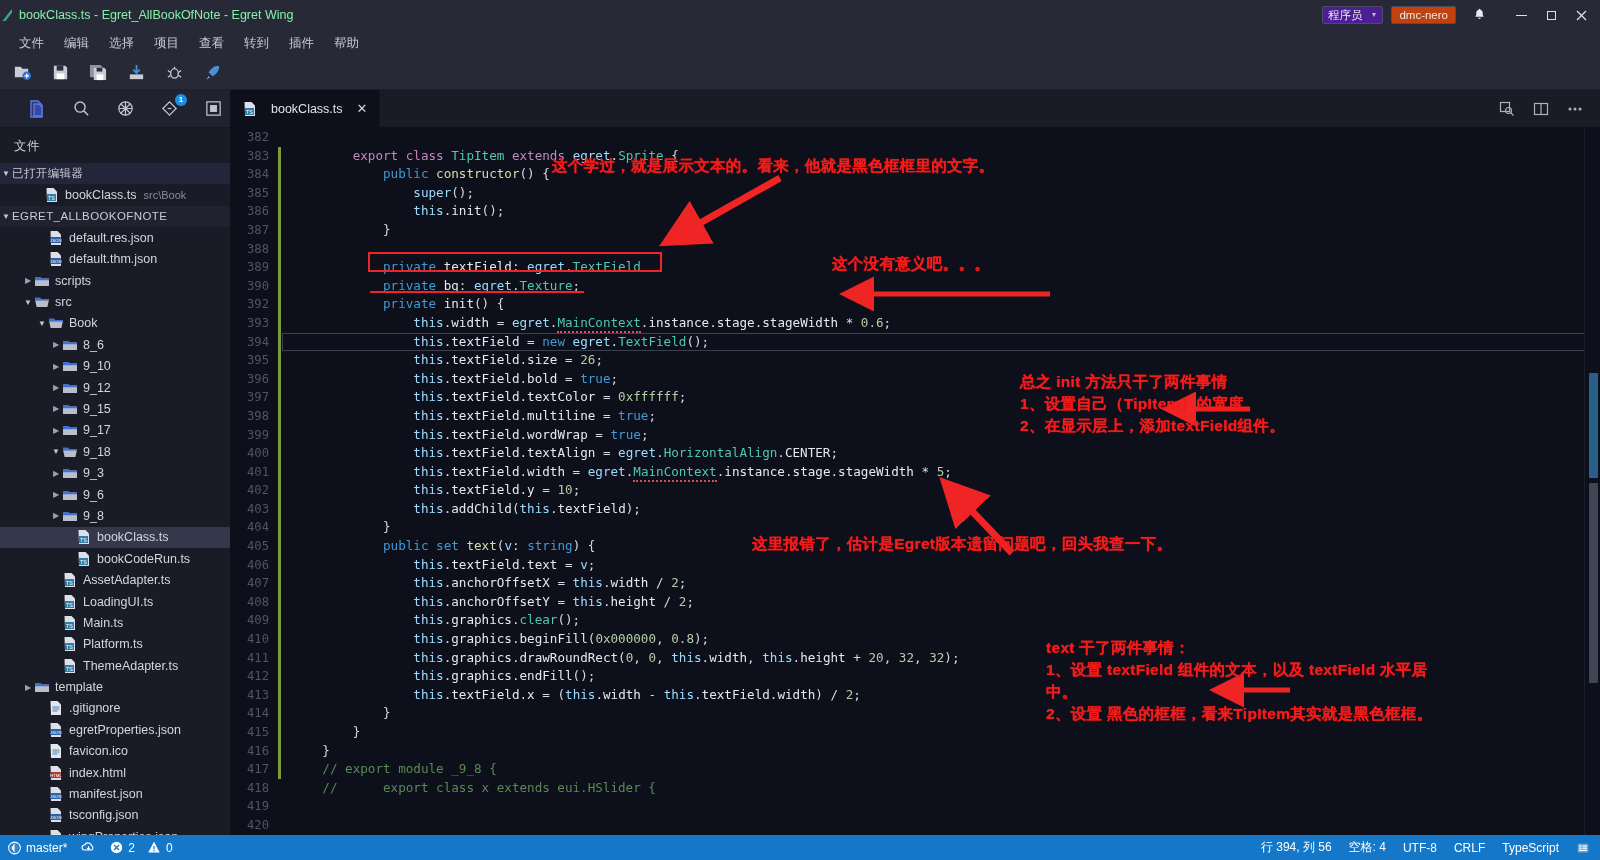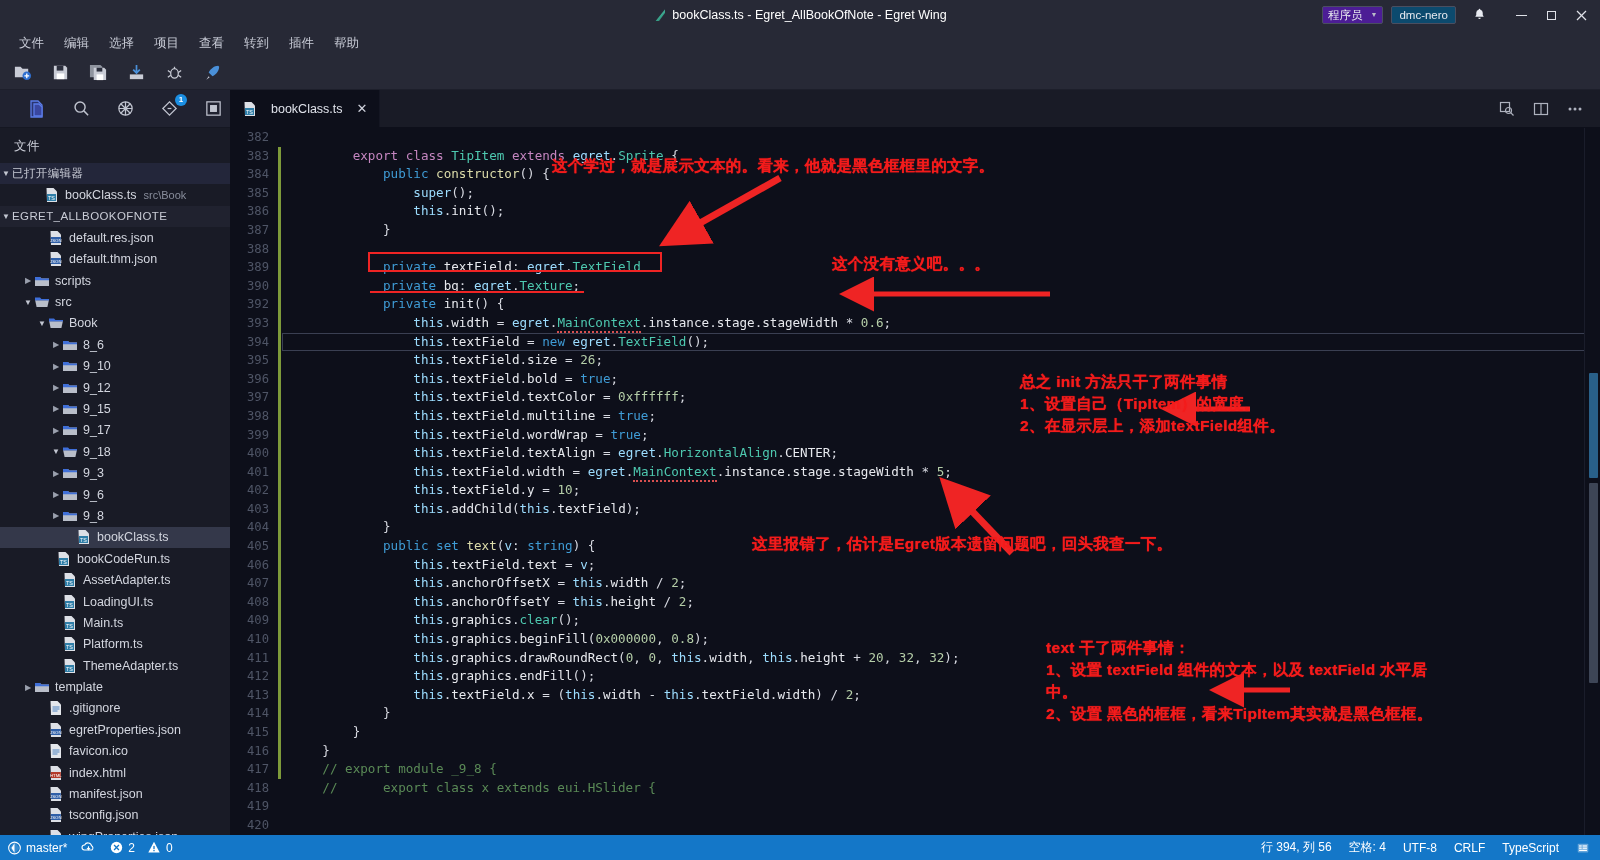--- a/index.html
+++ b/index.html
@@ -12,40 +12,40 @@
   }
   .app{ position:relative; width:1600px; height:860px; display:flex; flex-direction:column; }
 
   
   .titlebar{
     height:30px; background:#272936; display:flex; align-items:center;
     position:relative; flex:0 0 30px;
   }
   .title-center{
     position:absolute; left:0; right:0; top:0; height:30px;
-    display:flex; align-items:center; justify-content:center;
-    font-size:12.5px; color:#ffffff; pointer-events:none;
+    display:flex; align-items:center; 
+    font-size:12.5px; color:#86efac; pointer-events:none;
   }
   .title-center .egret-logo{
     width:12px;height:12px;margin-right:7px;display:inline-block;
     background:linear-gradient(135deg,#7fd4c1 0%, #3ba88f 60%, #1e6b59 100%);
     clip-path:polygon(20% 100%, 100% 0, 100% 30%, 48% 100%);
   }
   .title-right{
     position:absolute; right:0; top:0; height:30px; display:flex; align-items:center; gap:0px;
     padding-right:4px; z-index:3;
   }
   .role-select{
     display:flex; align-items:center; gap:8px;
     background:#4c1d95; border:1px solid #4a4e60; color:#e6e8ef;
     font-size:11.5px; height:18px; padding:0 5px; border-radius:2px; margin-right:8px;
   }
   .role-select .caret{ font-size:7px; color:#b9bcc8; transform:translateY(-1px); }
   .user-badge{
-    background:#0c4a6e; border:1px solid #4a4e60; color:#e6e8ef; font-size:11.5px;
+    background:#c2410c; border:1px solid #4a4e60; color:#e6e8ef; font-size:11.5px;
     height:18px; line-height:16px; padding:0 7px; border-radius:2px; margin-right:12px;
   }
   .bell{ width:22px; text-align:center; font-size:13px; color:#e9ebf2; margin-right:16px;}
   .win-btn{ width:30px; height:30px; display:flex;align-items:center;justify-content:center;
     font-size:12px; color:#dfe1e8; }
 
   
   .menubar{
     height:26px; background:#272936; display:flex; align-items:center; padding-left:10px;
     gap:2px; flex:0 0 26px;
@@ -431,21 +431,21 @@
             </div>
             <div class="row selected" style="padding-left: 64px;">
               <span class="twisty"></span>
               <span class="ficon"><svg width="16" height="16" viewBox="0 0 16 16">
                   <path d="M2.5 1h7l3.5 3.5V15h-10z" fill="#dde0e6"></path>
                   <rect x="3" y="7" width="9" height="7" fill="#2f7ea8"></rect>
                   <text x="7.5" y="12.6" font-size="5.4" fill="#fff" text-anchor="middle" font-family="Liberation Sans">TS</text>
                 </svg></span>
               <span class="lbl">bookClass.ts</span>
             </div>
-            <div class="row" style="padding-left: 44px; text-align: right;">
+            <div class="row" style="padding-left: 64px; text-align: right;">
               <span class="twisty"></span>
               <span class="ficon"><svg width="16" height="16" viewBox="0 0 16 16">
                   <path d="M2.5 1h7l3.5 3.5V15h-10z" fill="#dde0e6"></path>
                   <rect x="3" y="7" width="9" height="7" fill="#2f7ea8"></rect>
                   <text x="7.5" y="12.6" font-size="5.4" fill="#fff" text-anchor="middle" font-family="Liberation Sans">TS</text>
                 </svg></span>
               <span class="lbl">bookCodeRun.ts</span>
             </div>
             <div class="row" style="padding-left: 50px;">
               <span class="twisty"></span>

